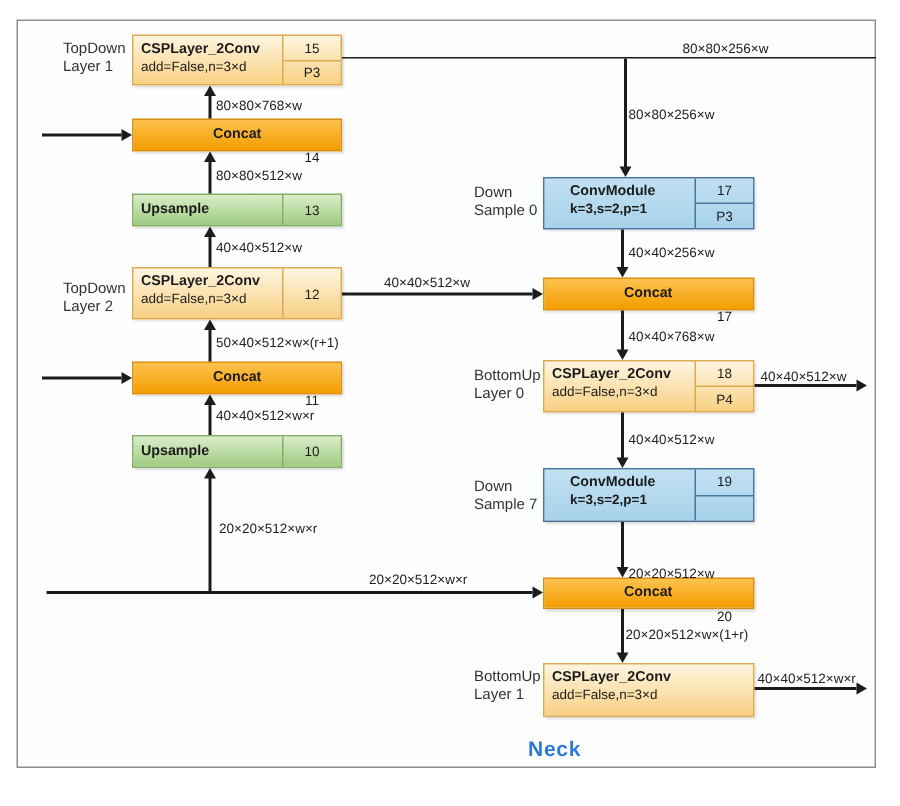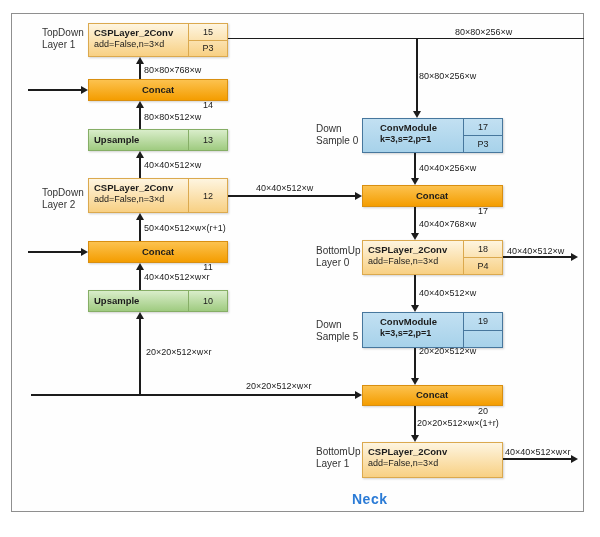--- a/index.html
+++ b/index.html
@@ -173,21 +173,21 @@
   <div class="slabel" style="left:316px;top:123px">
     <div>Down</div>
     <div>Sample 0</div>
   </div>
   <div class="slabel" style="left:316px;top:245px">
     <div>BottomUp</div>
     <div>Layer 0</div>
   </div>
   <div class="slabel" style="left:316px;top:319px">
     <div>Down</div>
-    <div>Sample 5</div>
+    <div>Sample 7</div>
   </div>
   <div class="slabel" style="left:316px;top:446px">
     <div>BottomUp</div>
     <div>Layer 1</div>
   </div>
 
   <div class="line" style="left:139px;top:63px;width:1.5px;height:16px"></div>
   <div class="ah up" style="left:136px;top:57px"></div>
   <div class="elabel" style="left:144px;top:65px">80×80×768×w</div>
 
@@ -238,21 +238,21 @@
   <div class="line" style="left:414px;top:207px;width:1.5px;height:27px"></div>
   <div class="ah down" style="left:411px;top:233px"></div>
   <div class="elabel" style="left:419px;top:219px">40×40×768×w</div>
 
   <div class="line" style="left:414px;top:275px;width:1.5px;height:31px"></div>
   <div class="ah down" style="left:411px;top:305px"></div>
   <div class="elabel" style="left:419px;top:288px">40×40×512×w</div>
 
   <div class="line" style="left:414px;top:348px;width:1.5px;height:31px"></div>
   <div class="ah down" style="left:411px;top:378px"></div>
-  <div class="elabel" style="left:419px;top:346px">20×20×512×w</div>
+  <div class="elabel" style="left:419px;top:377px">20×20×512×w</div>
 
   <div class="line" style="left:414px;top:406px;width:1.5px;height:30px"></div>
   <div class="ah down" style="left:411px;top:435px"></div>
   <div class="elabel" style="left:417px;top:418px">20×20×512×w×(1+r)</div>
 
   <div class="line" style="left:503px;top:256px;width:68px;height:1.5px"></div>
   <div class="ah right" style="left:571px;top:253px"></div>
   <div class="elabel" style="left:507px;top:246px">40×40×512×w</div>
 
   <div class="line" style="left:503px;top:458px;width:68px;height:1.5px"></div>

